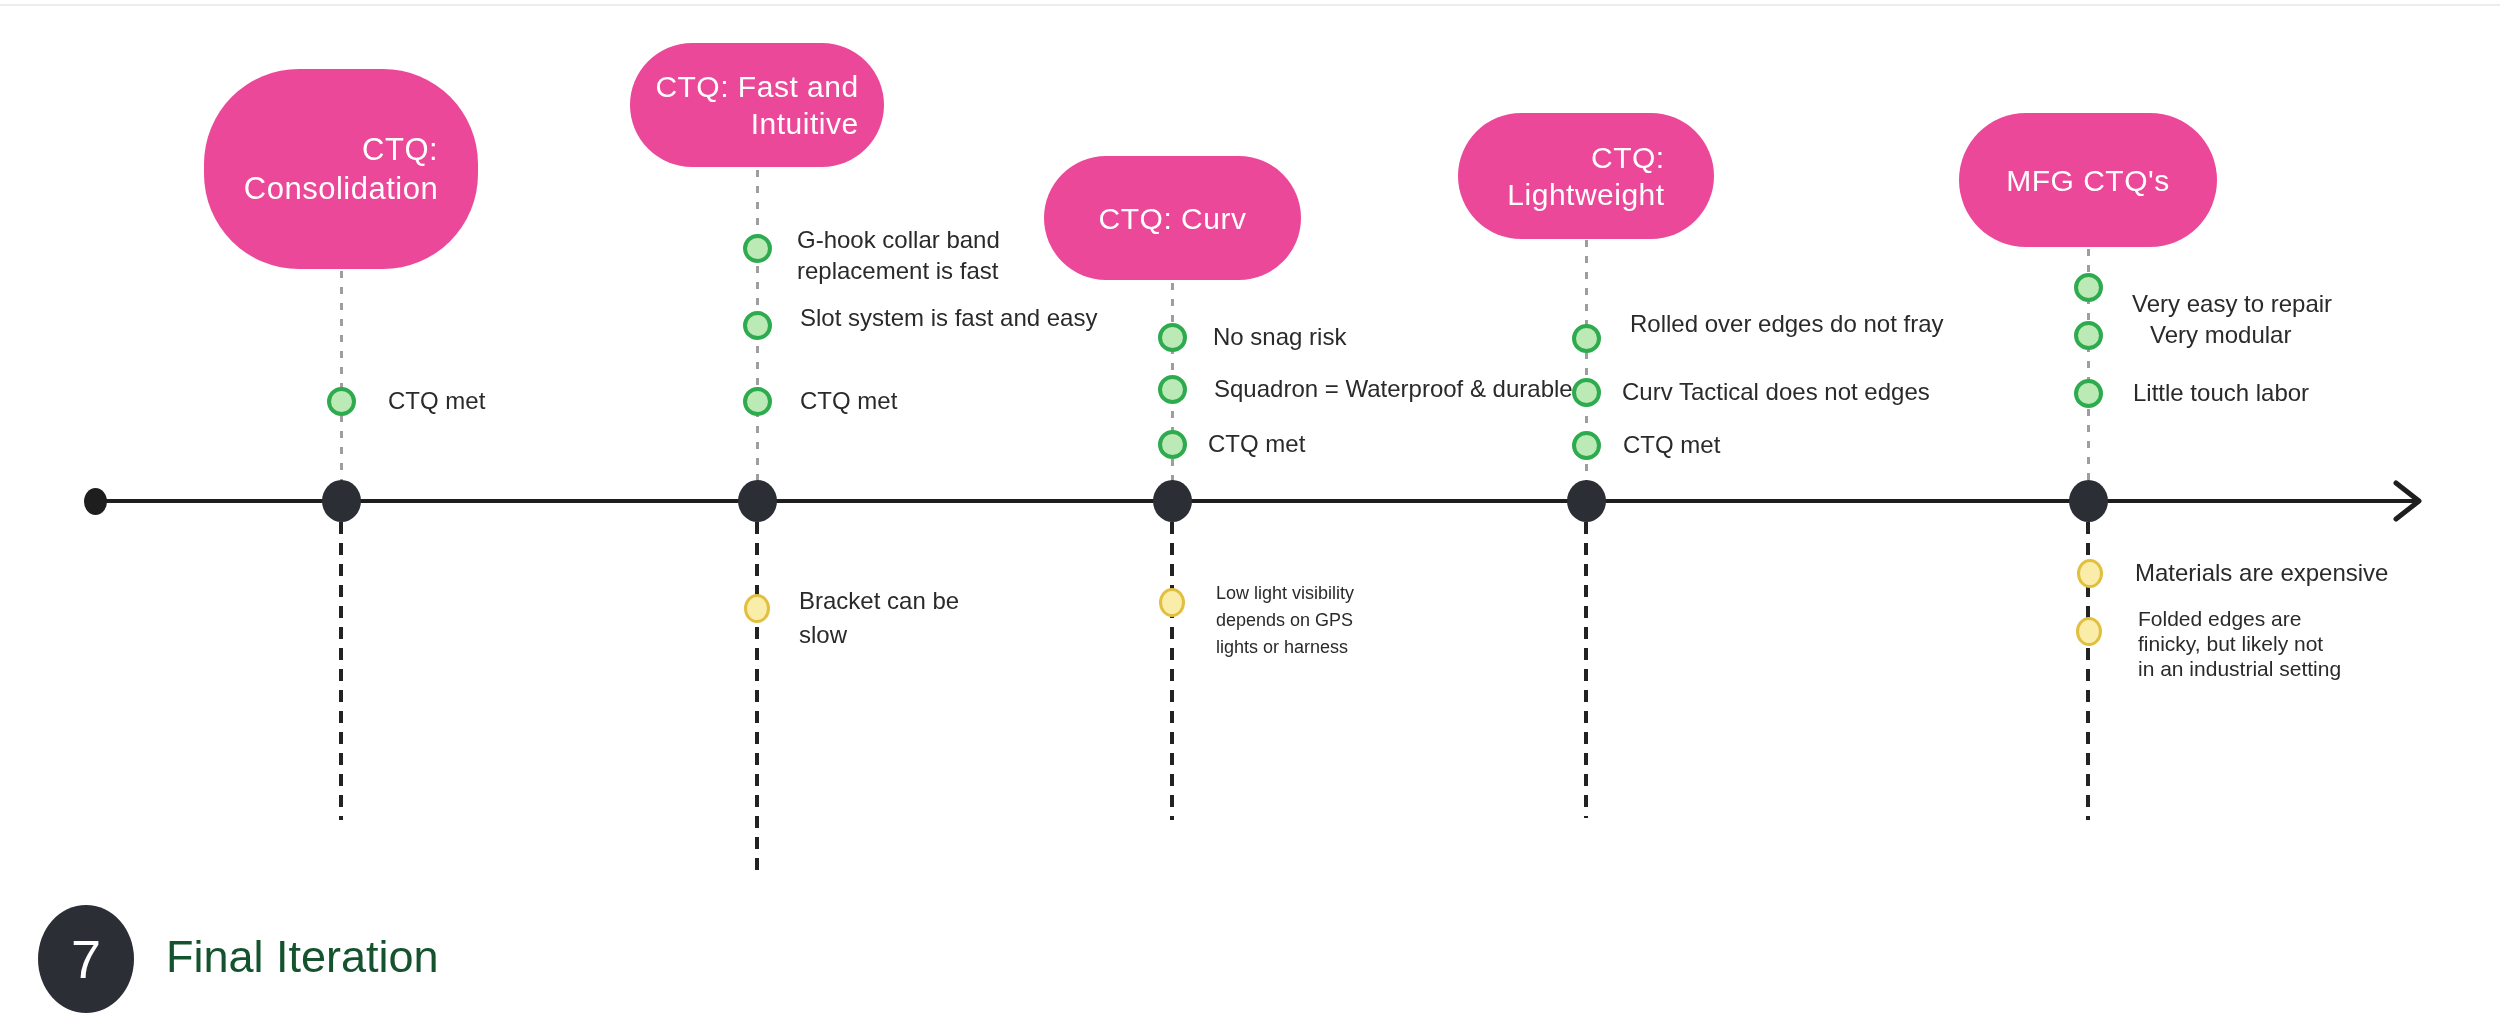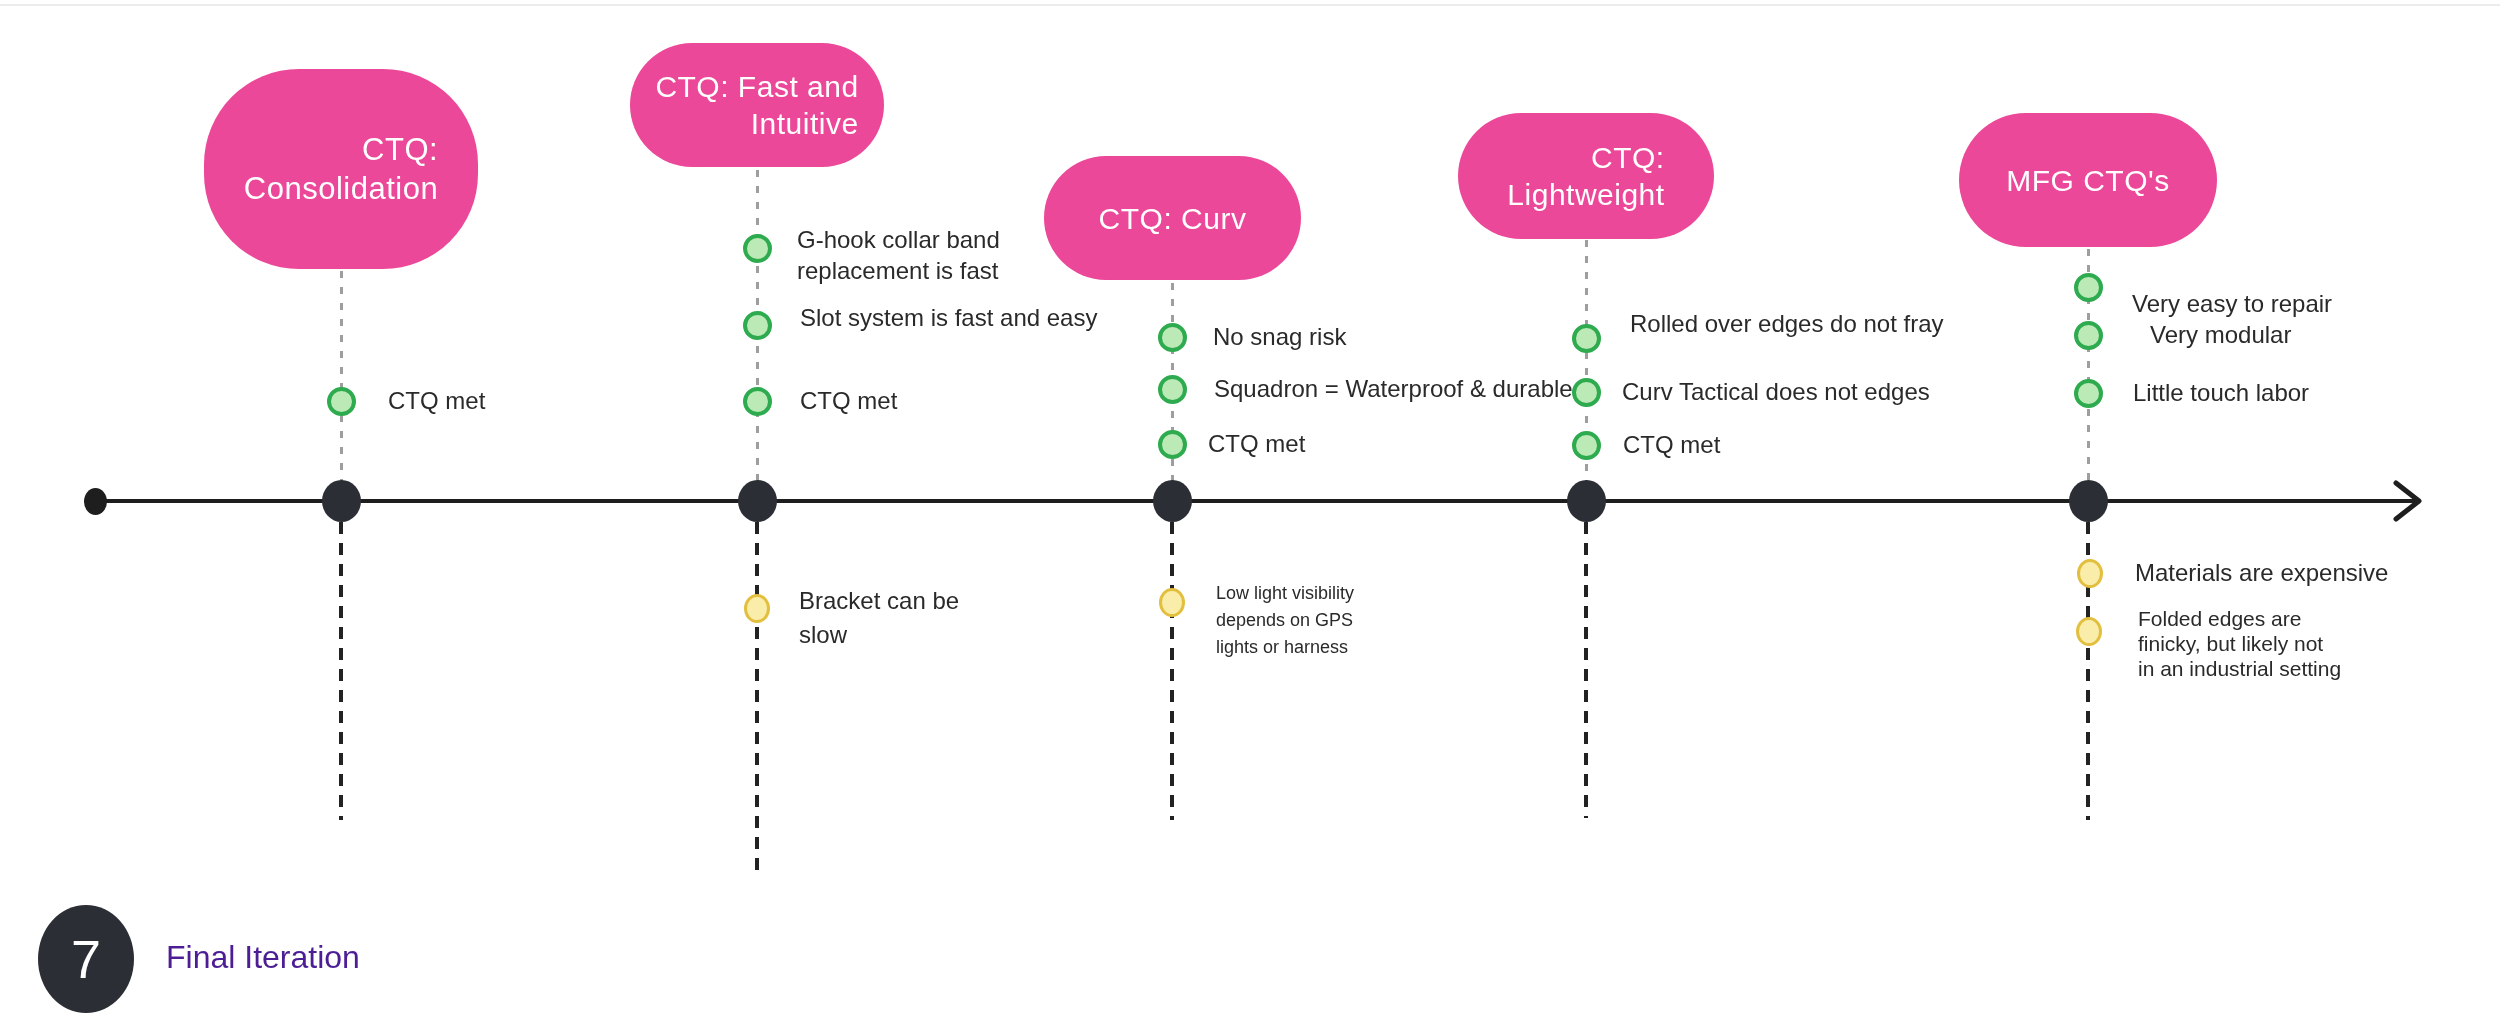--- a/index.html
+++ b/index.html
@@ -18,21 +18,21 @@
   .dash-gray{position:absolute;width:3px;background:repeating-linear-gradient(to bottom,#9e9e9e 0 7px,transparent 7px 16px);}
   .dash-black{position:absolute;width:4px;background:repeating-linear-gradient(to bottom,#222222 0 12px,transparent 12px 21px);}
   .dot-green{position:absolute;width:29px;height:29px;border-radius:50%;box-sizing:border-box;
     background:#bceab6;border:4px solid #2fab4f;}
   .dot-yellow{position:absolute;width:26px;height:29px;border-radius:50%;box-sizing:border-box;
     background:#f9eda9;border:3.5px solid #e2bf3e;}
   .lbl{position:absolute;font-size:24px;line-height:31px;white-space:pre-line;color:#2a2a2a;}
   .lbl-sm{position:absolute;font-size:18px;line-height:26px;white-space:pre-line;color:#2a2a2a;}
   .footer-circle{position:absolute;background:#2b2e34;border-radius:50%;display:flex;align-items:center;justify-content:center;
     color:#ffffff;font-size:54px;font-weight:500;}
-  .footer-title{position:absolute;font-size:32px;line-height:48px;color:#4c1d95;}
+  .footer-title{position:absolute;font-size:45px;line-height:48px;color:#14532d;}
   .arrowhead{position:absolute;}
 </style>
 </head>
 <body>
 
 <div id="canvas">
 
   <div class="hairline" style="left:0;top:4;top:4px;width:2500px;height:2px;"></div>
 
   <div class="tl-line" style="left:95px;top:499px;width:2320px;"></div>

